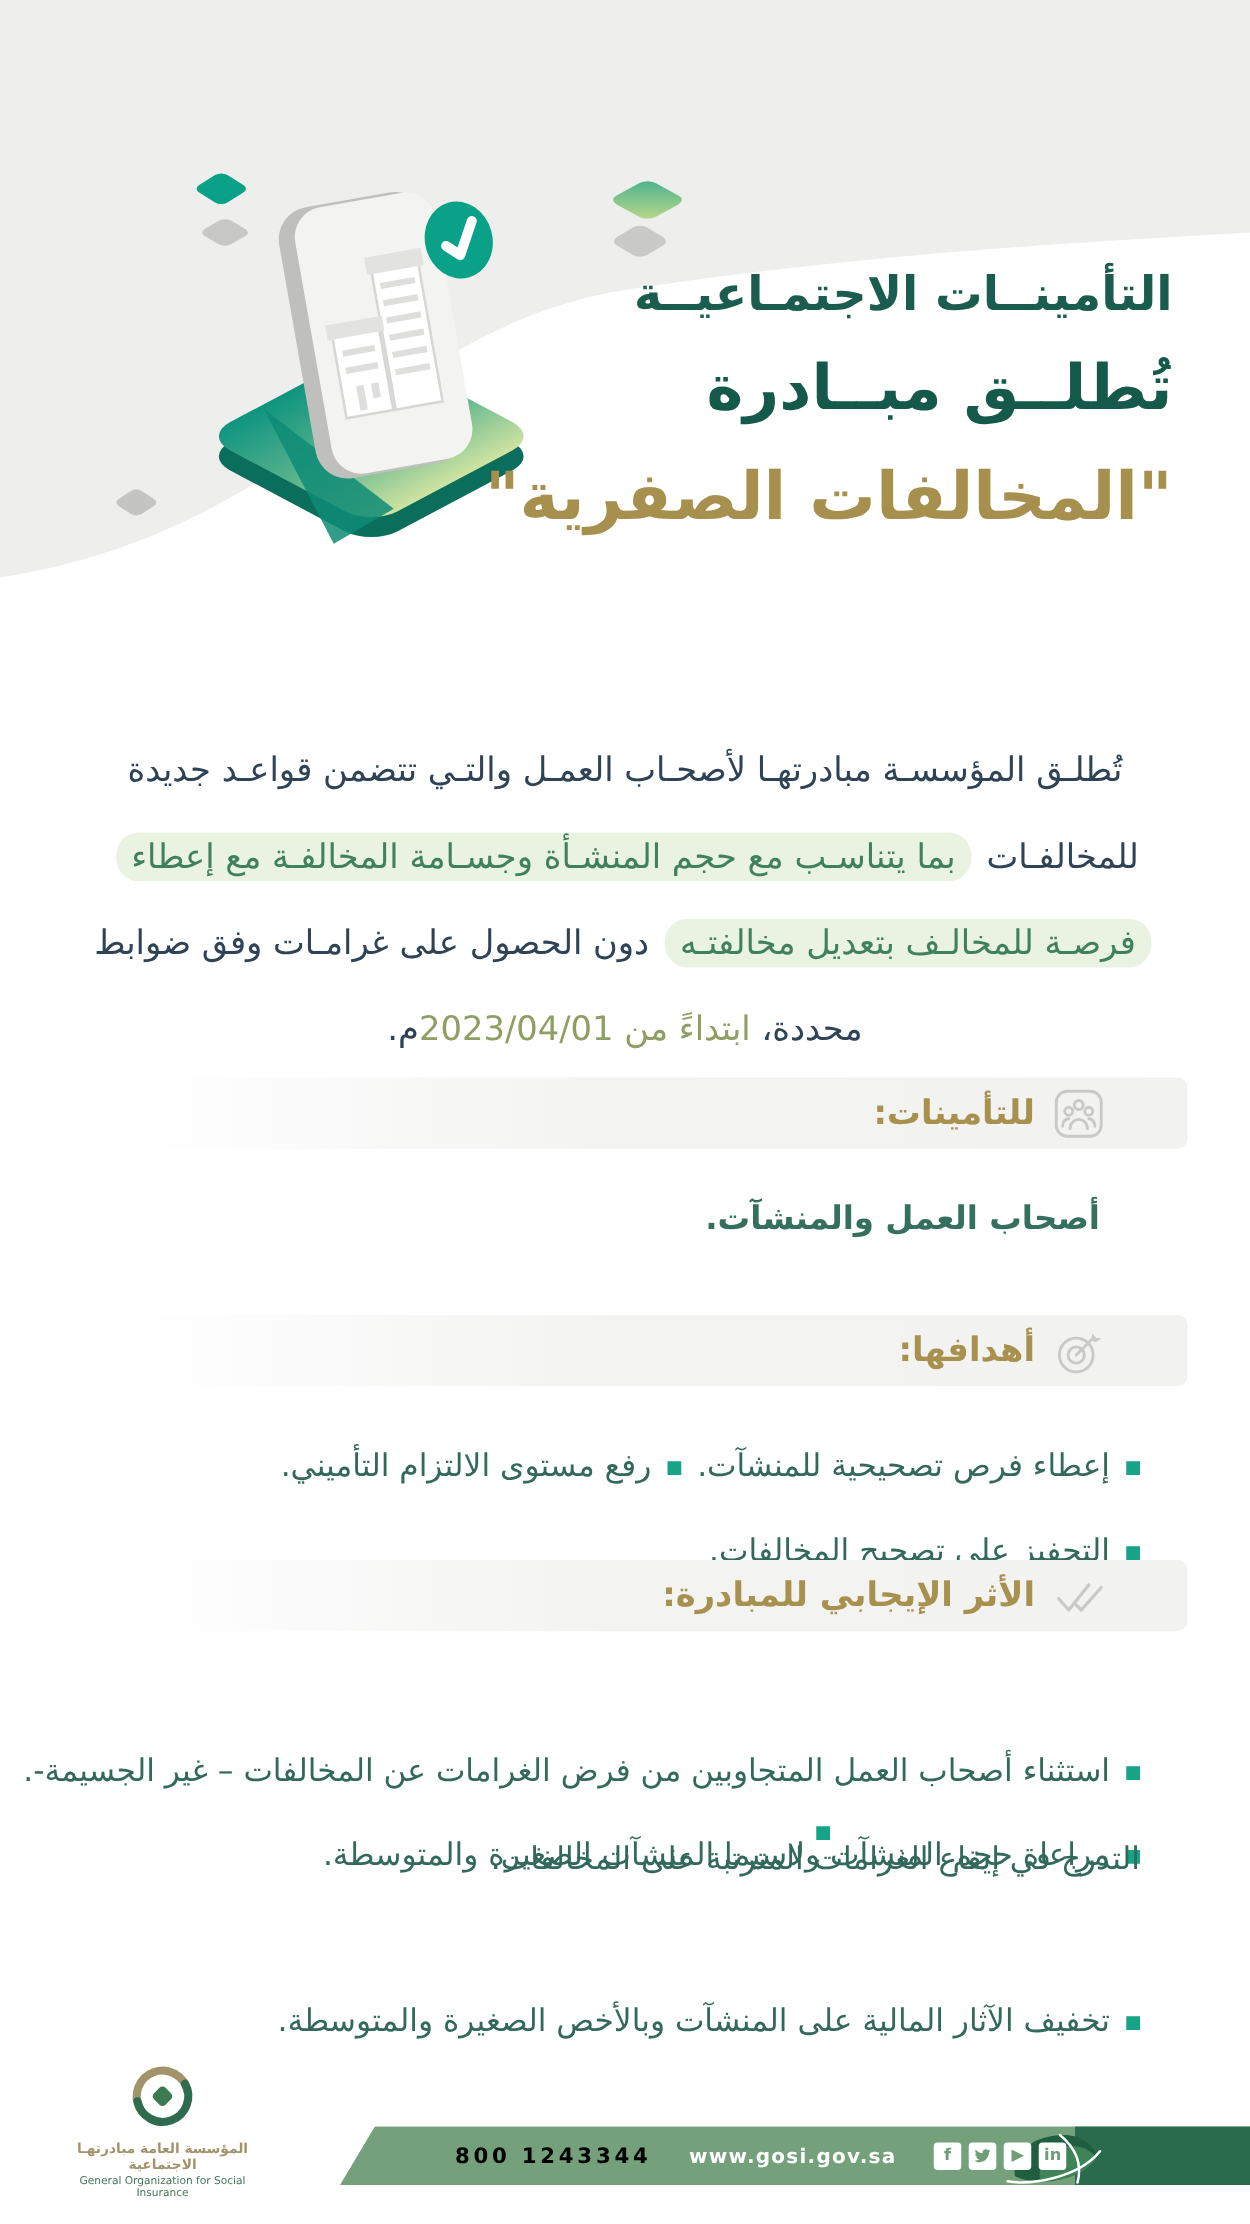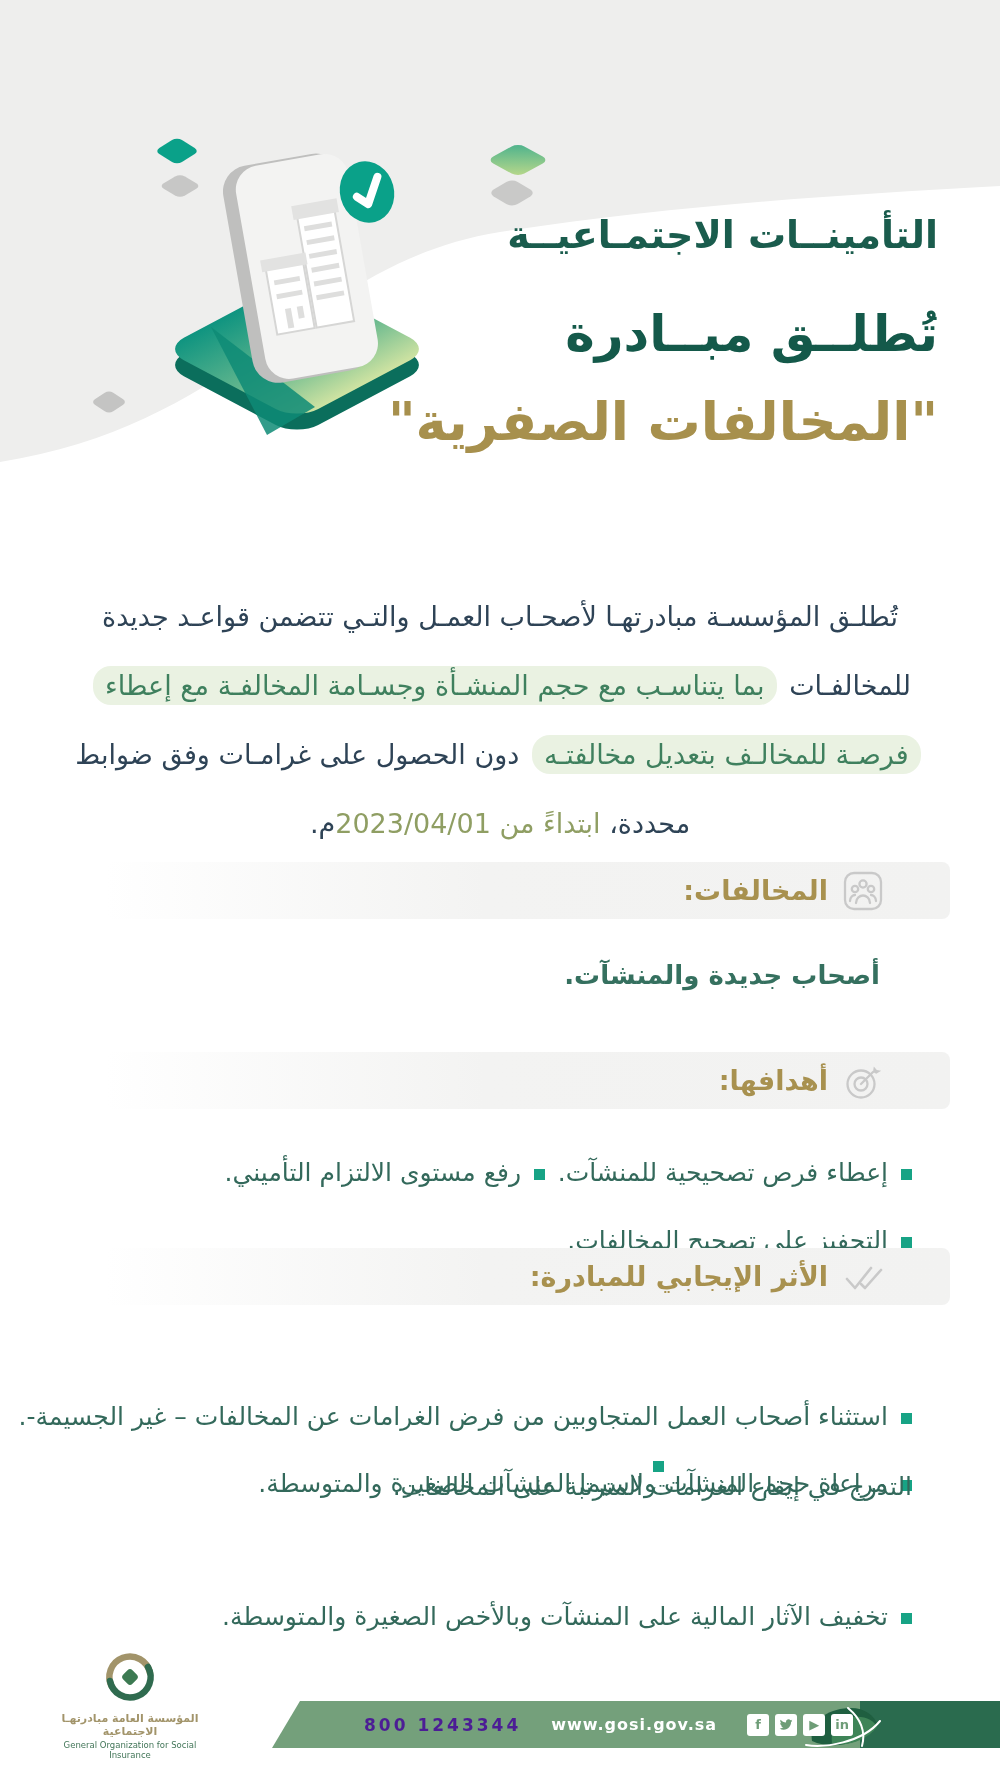--- a/index.html
+++ b/index.html
@@ -9,21 +9,21 @@
     position:relative; width:1000px; height:1779px; margin:0 auto;
     background:#ffffff; overflow:hidden;
   }
   
   .hero-svg { position:absolute; top:0; left:0; }
   .titles {
     position:absolute; top:212px; right:62px; width:640px;
     text-align:right; direction:rtl;
   }
   .title-l1 { font-size:38px; font-weight:bold; color:#1a5c4d; letter-spacing:0; line-height:1.25; }
-  .title-l2 { font-size:50px; font-weight:bold; color:#14594a; margin-top:44px; line-height:1.2; }
+  .title-l2 { font-size:50px; font-weight:bold; color:#14594a; margin-top:20px; line-height:1.2; }
   .title-l3 { font-size:53px; font-weight:bold; color:#a7904d; margin-top:26px; line-height:1.2; }
   
   .intro {
     position:absolute; top:582px; left:55px; right:55px;
     direction:rtl; text-align:center;
     font-size:27px; font-weight:normal; color:#2e4356; line-height:69px;
   }
   .pill {
     background:#eaf2e2; color:#3f805e; border-radius:18px; padding:4px 12px; margin:0 4px;
   }
@@ -57,21 +57,21 @@
     position:absolute; left:272px; right:0; top:1701px; height:47px;
     background:#74a07b;
     clip-path:polygon(28px 0, 100% 0, 100% 100%, 0 100%);
   }
   .band-dark { position:absolute; right:0; top:0; width:140px; height:100%; background:#2a6b4e; }
   .leaf { position:absolute; right:108px; top:0; }
   .band-content {
     position:absolute; left:92px; top:0; height:100%;
     display:flex; align-items:center; gap:30px;
   }
-  .phone { color:#4c1d95; font-size:17px; font-weight:bold; letter-spacing:3px; }
+  .phone { color:#000000; font-size:17px; font-weight:bold; letter-spacing:3px; }
   .site  { color:#ffffff; font-size:16px; font-weight:bold; letter-spacing:1px; }
   .socials { display:flex; gap:6px; }
   .soc {
     width:22px; height:22px; background:#ffffff; border-radius:3px;
     display:flex; align-items:center; justify-content:center;
     color:#6e9d77; font-size:13px; font-weight:bold; line-height:1;
   }
 </style>
 </head>
 <body>
@@ -176,23 +176,23 @@
   <div class="banner" style="top:862px;">
     <svg class="sec-icon" viewBox="0 0 42 42">
       <g fill="none" stroke="#c9c9c9" stroke-width="2.3" stroke-linecap="round" stroke-linejoin="round">
         <rect x="3" y="3" width="36" height="36" rx="9"></rect>
         <circle cx="21" cy="14" r="3.6"></circle>
         <circle cx="13" cy="19" r="3.2"></circle>
         <circle cx="29" cy="19" r="3.2"></circle>
         <path d="M8 31 c0-4 3-6 5-6 m16 0 c2 0 5 2 5 6 M14 33 c0-5 4-7.5 7-7.5 s7 2.5 7 7.5"></path>
       </g>
     </svg>
-    <span class="sec-title">المخالفات:</span>
-  </div>
-  <div class="plain-line" style="top:960px; right:120px;">أصحاب جديدة والمنشآت.</div>
+    <span class="sec-title">للتأمينات:</span>
+  </div>
+  <div class="plain-line" style="top:960px; right:120px;">أصحاب العمل والمنشآت.</div>
 
   <div class="banner" style="top:1052px;">
     <svg class="sec-icon" viewBox="0 0 42 42">
       <g fill="none" stroke="#c9c9c9" stroke-width="2.3" stroke-linecap="round">
         <circle cx="19" cy="24" r="13.5"></circle>
         <circle cx="19" cy="24" r="6.5"></circle>
         <path d="M19 24 L31 12"></path>
         <path d="M31 12 l0.8-5.5 l3 3.6 l4.4 0.7 l-5 3z" fill="#c9c9c9" stroke="none"></path>
       </g>
     </svg>

